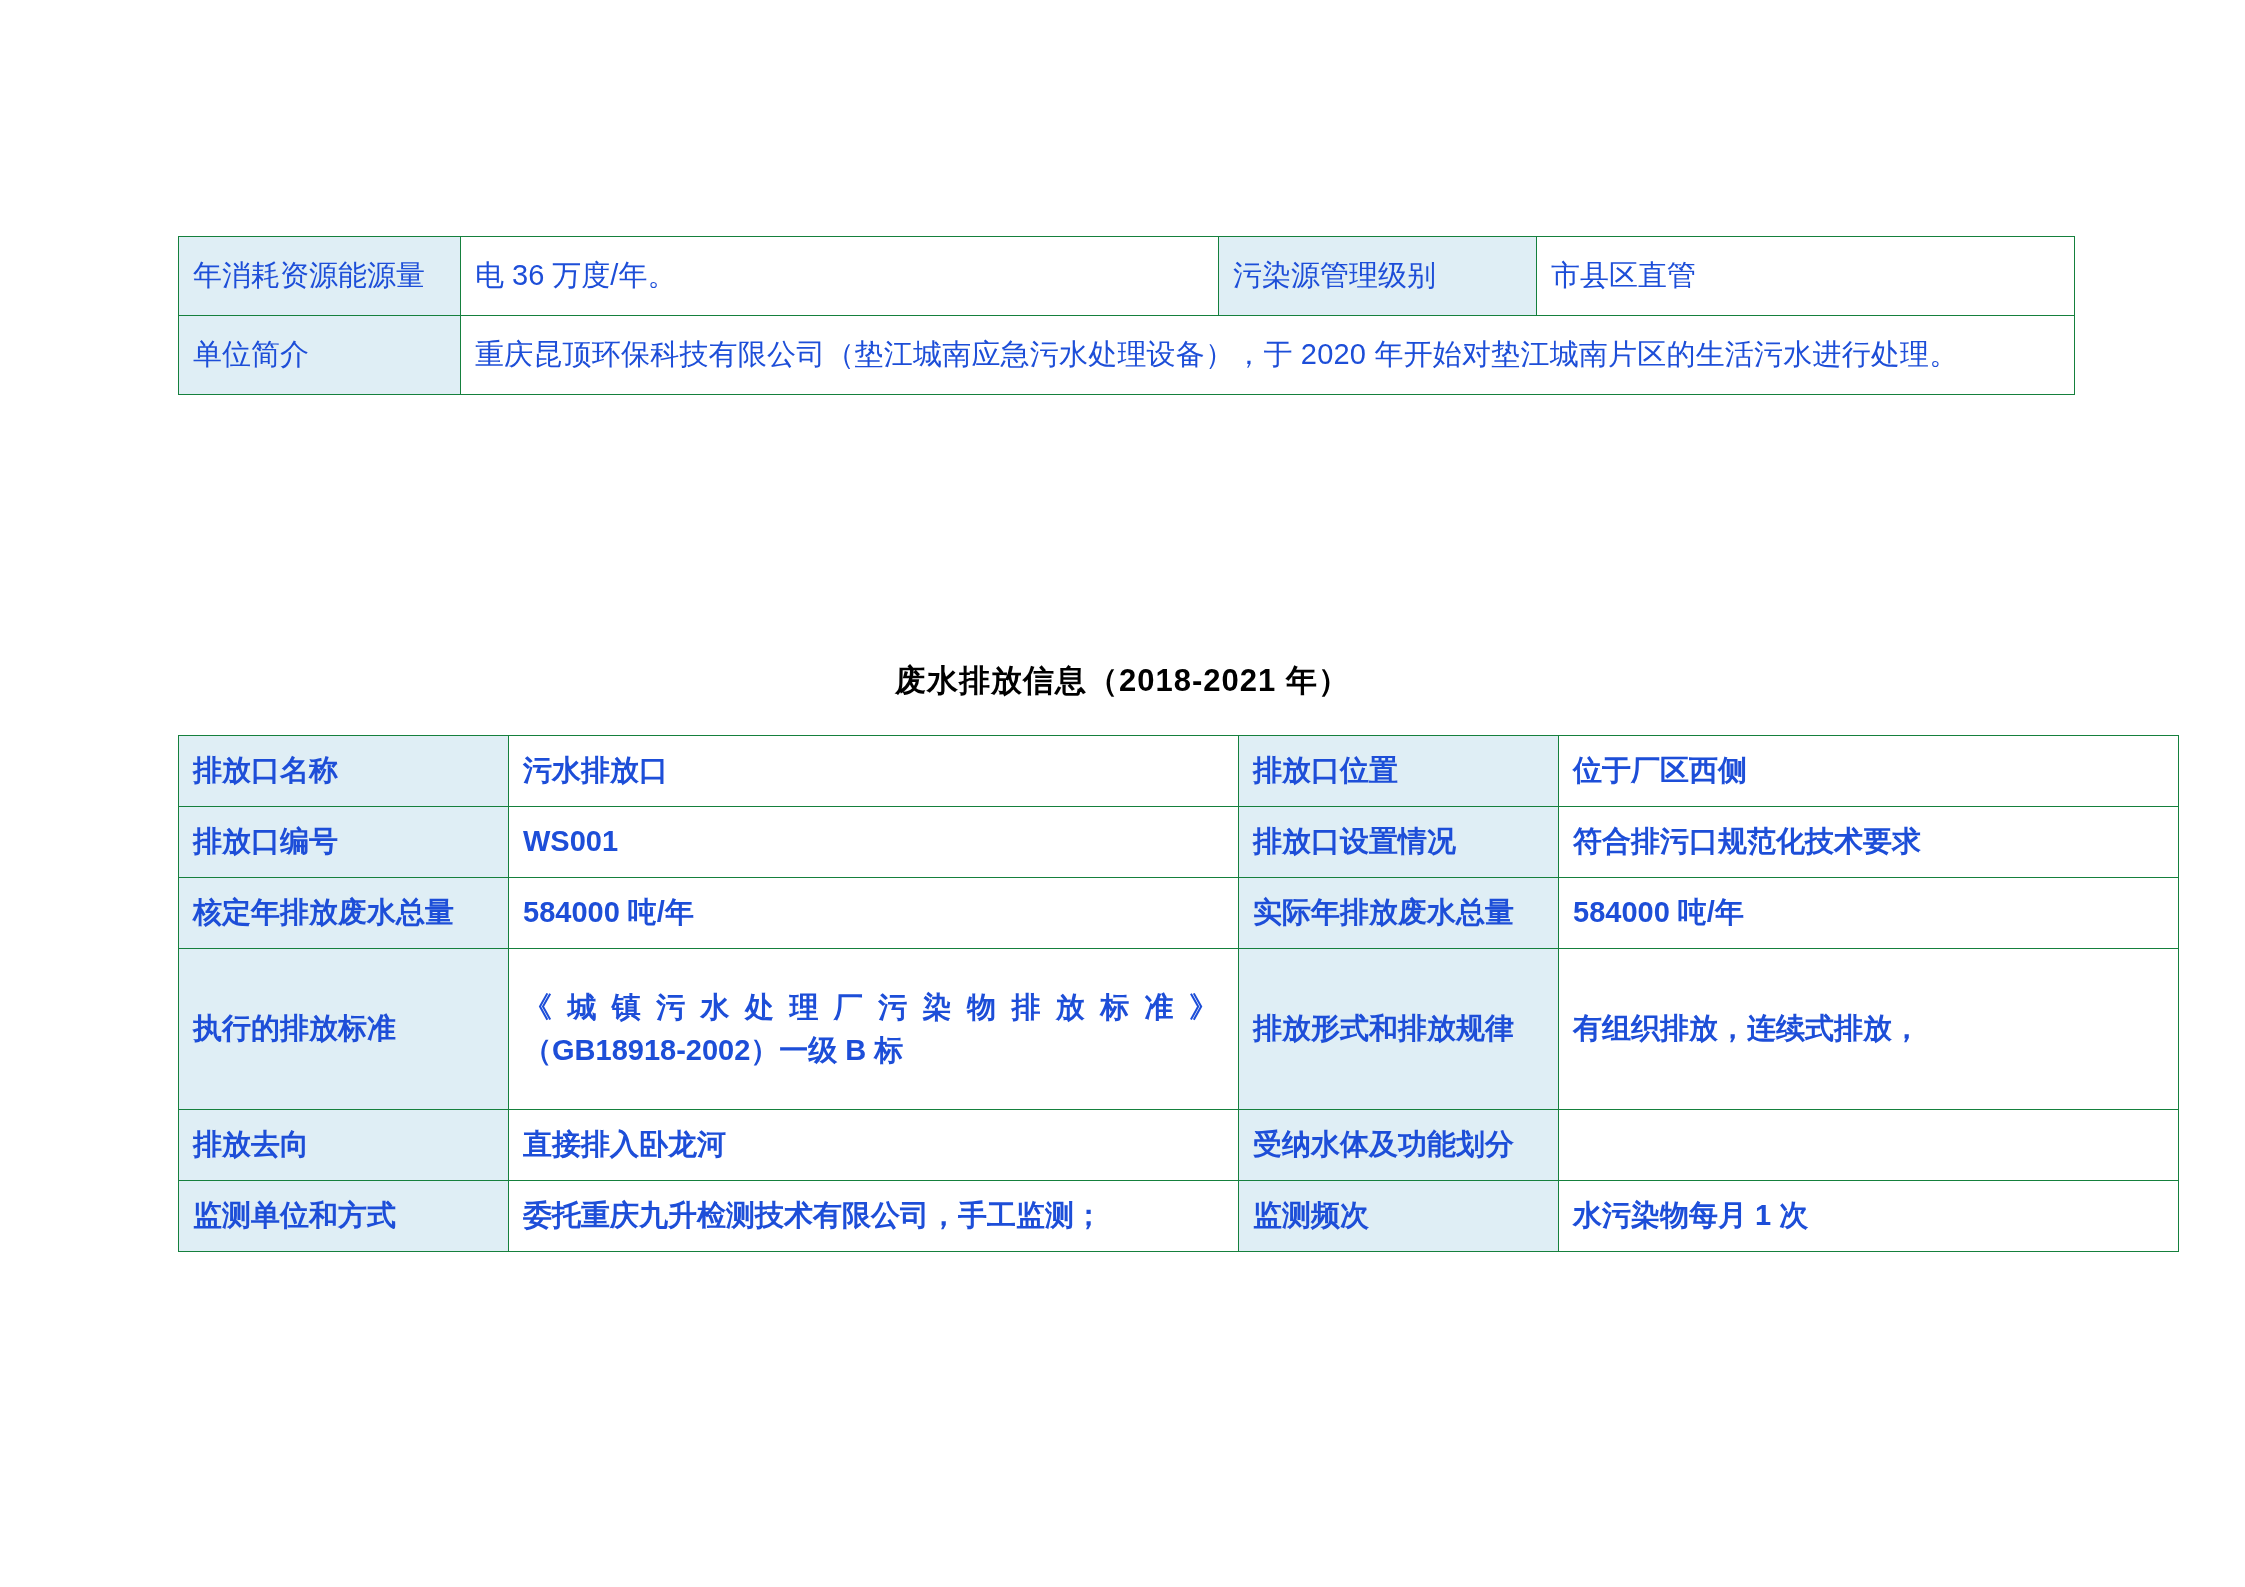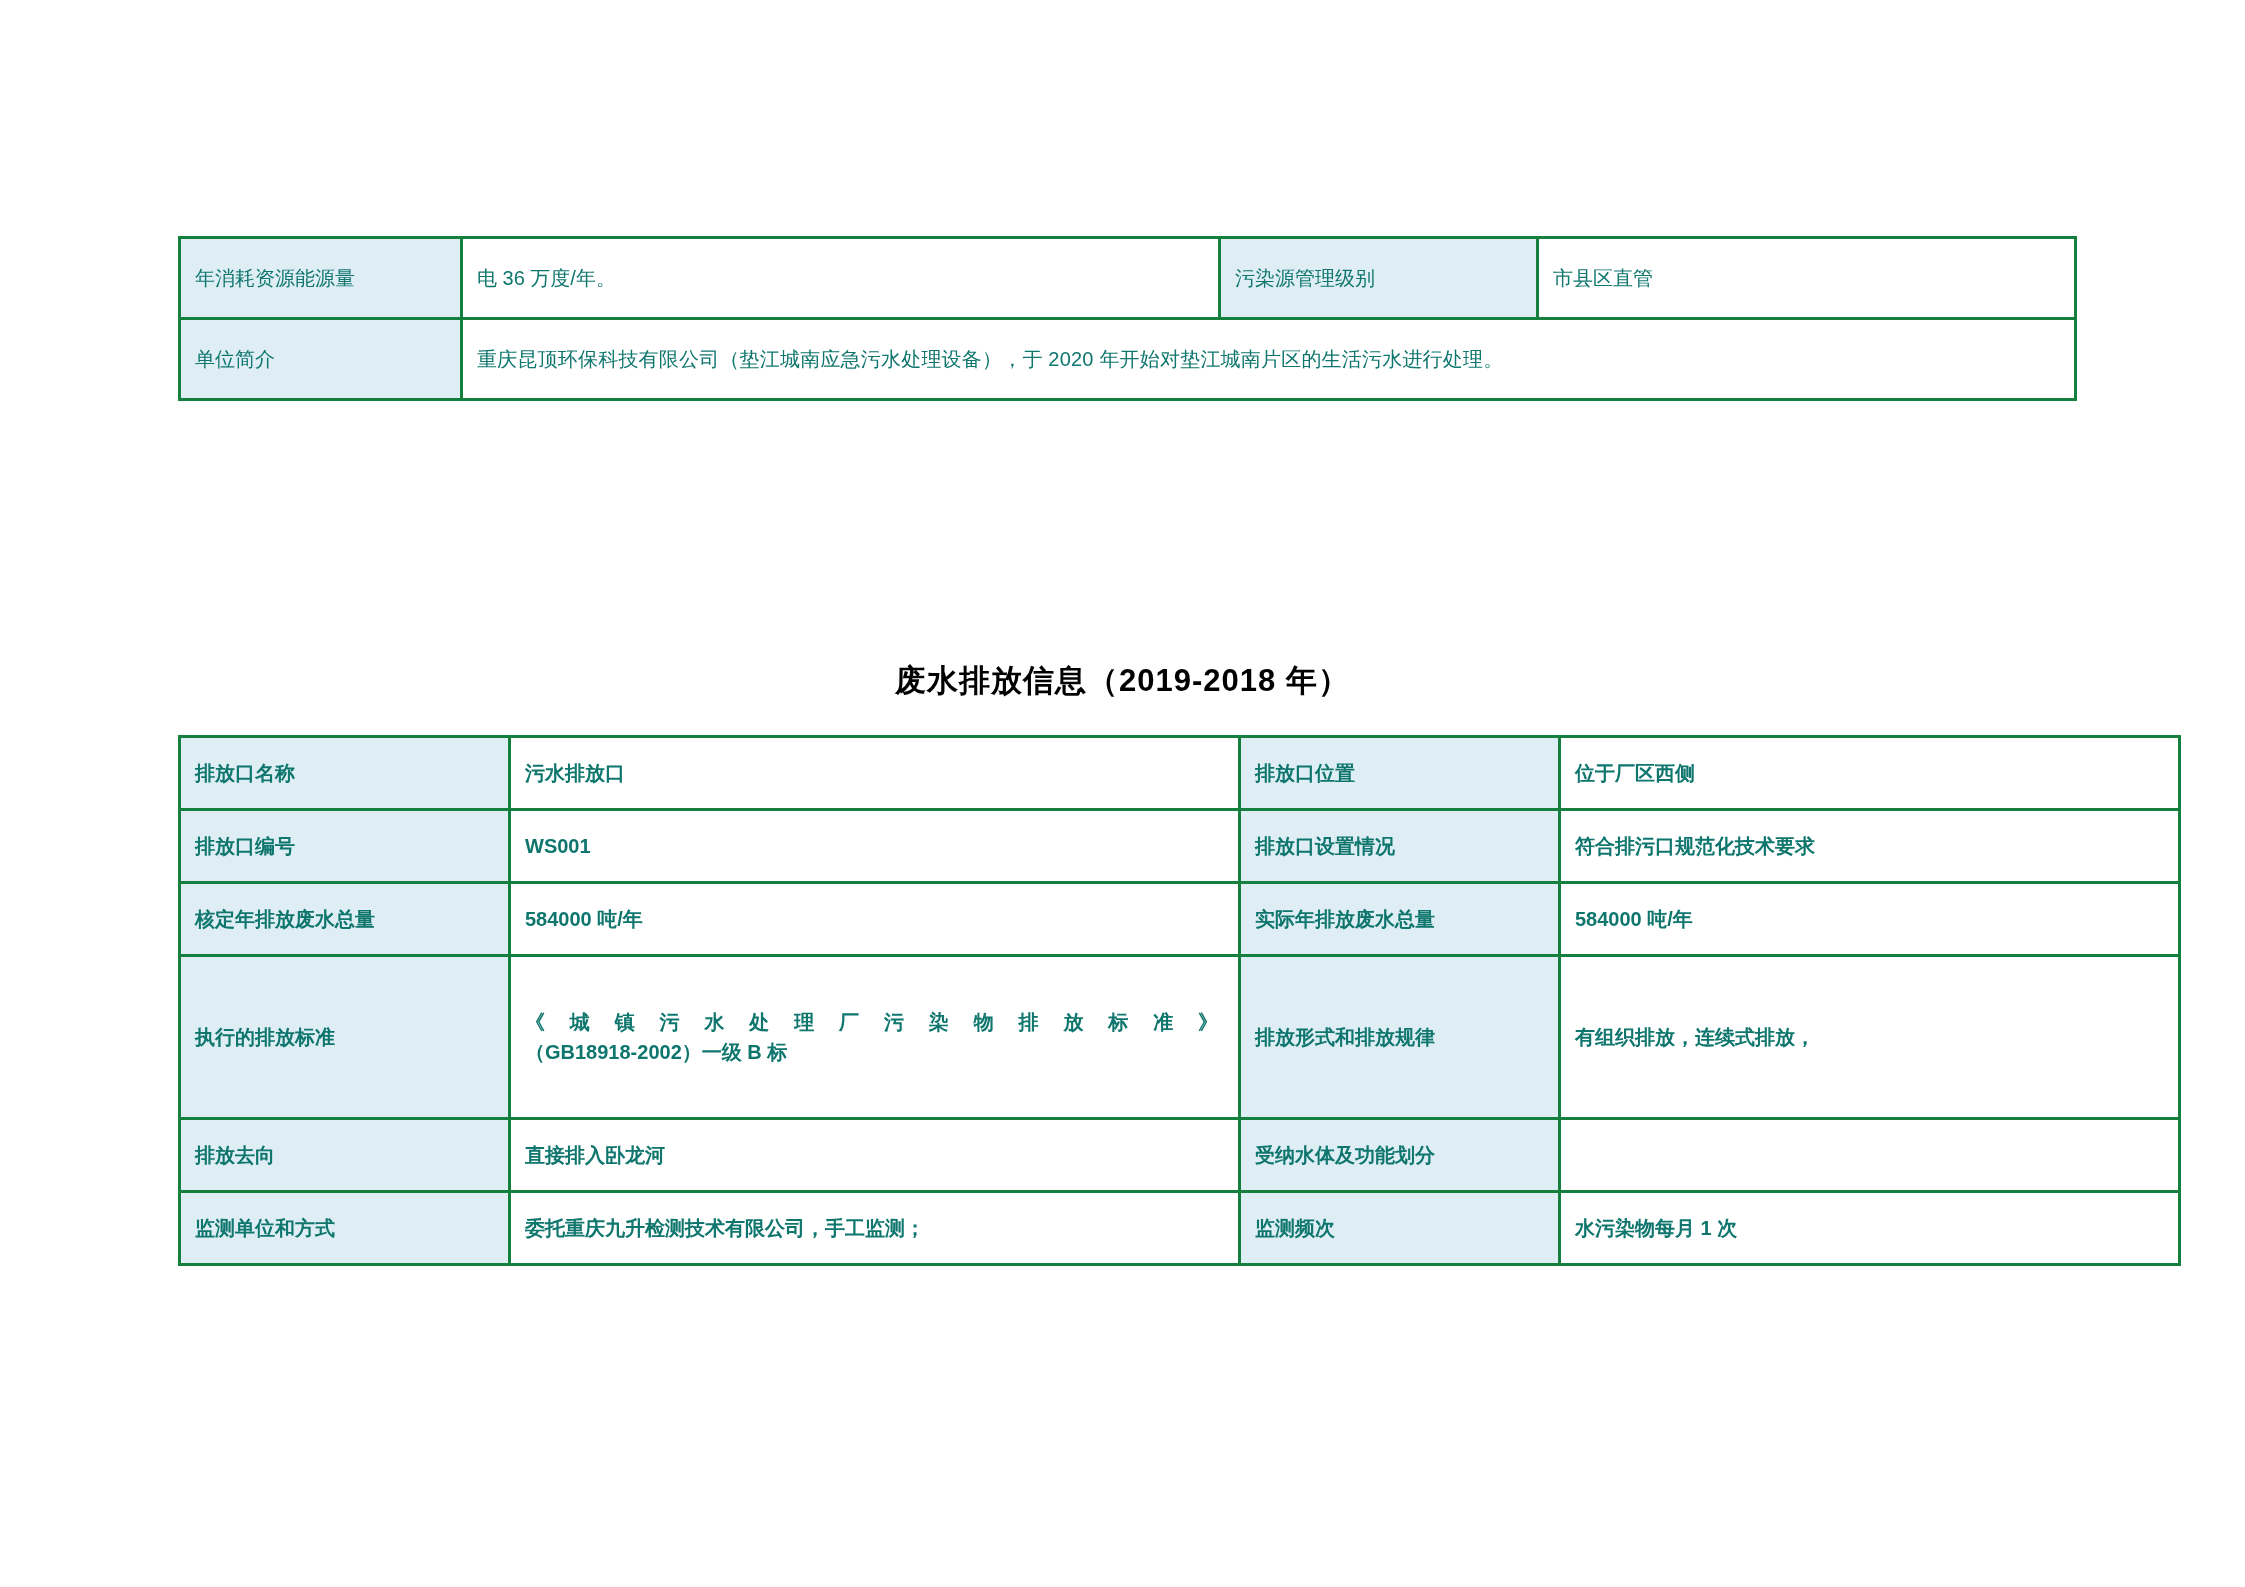--- a/index.html
+++ b/index.html
@@ -21,26 +21,26 @@
     box-sizing: border-box;
   }
 
   
   table.doc-table {
     border-collapse: collapse;
     table-layout: fixed;
     background: #ffffff;
   }
   table.doc-table td {
-    border: 3px solid #15803d;
+    border: 1px solid #15803d;
     vertical-align: middle;
     padding: 10px 14px;
-    font-size: 20px;
+    font-size: 29px;
     line-height: 1.5;
-    color: #0f766e;
+    color: #1d4ed8;
     word-wrap: break-word;
   }
   td.label {
     background: #dfeef5;
     color: #2f9ed4;
     font-size: 25px;
     padding-left: 18px;
     padding-right: 10px;
   }
   td.value {
@@ -135,21 +135,21 @@
         <td class="label">污染源管理级别</td>
         <td class="value">市县区直管</td>
       </tr>
       <tr>
         <td class="label">单位简介</td>
         <td class="value intro-cell" colspan="3">重庆昆顶环保科技有限公司（垫江城南应急污水处理设备），于 2020 年开始对垫江城南片区的生活污水进行处理。</td>
       </tr>
     </tbody>
   </table>
 
-  <div class="section-title">废水排放信息（2019-2018 年）</div>
+  <div class="section-title">废水排放信息（2018-2021 年）</div>
 
   <table class="doc-table table-2">
     <colgroup>
       <col class="t2-c1">
         <col class="t2-c2">
         <col class="t2-c3">
         <col class="t2-c4">
     </colgroup>
     <tbody>
       <tr>

